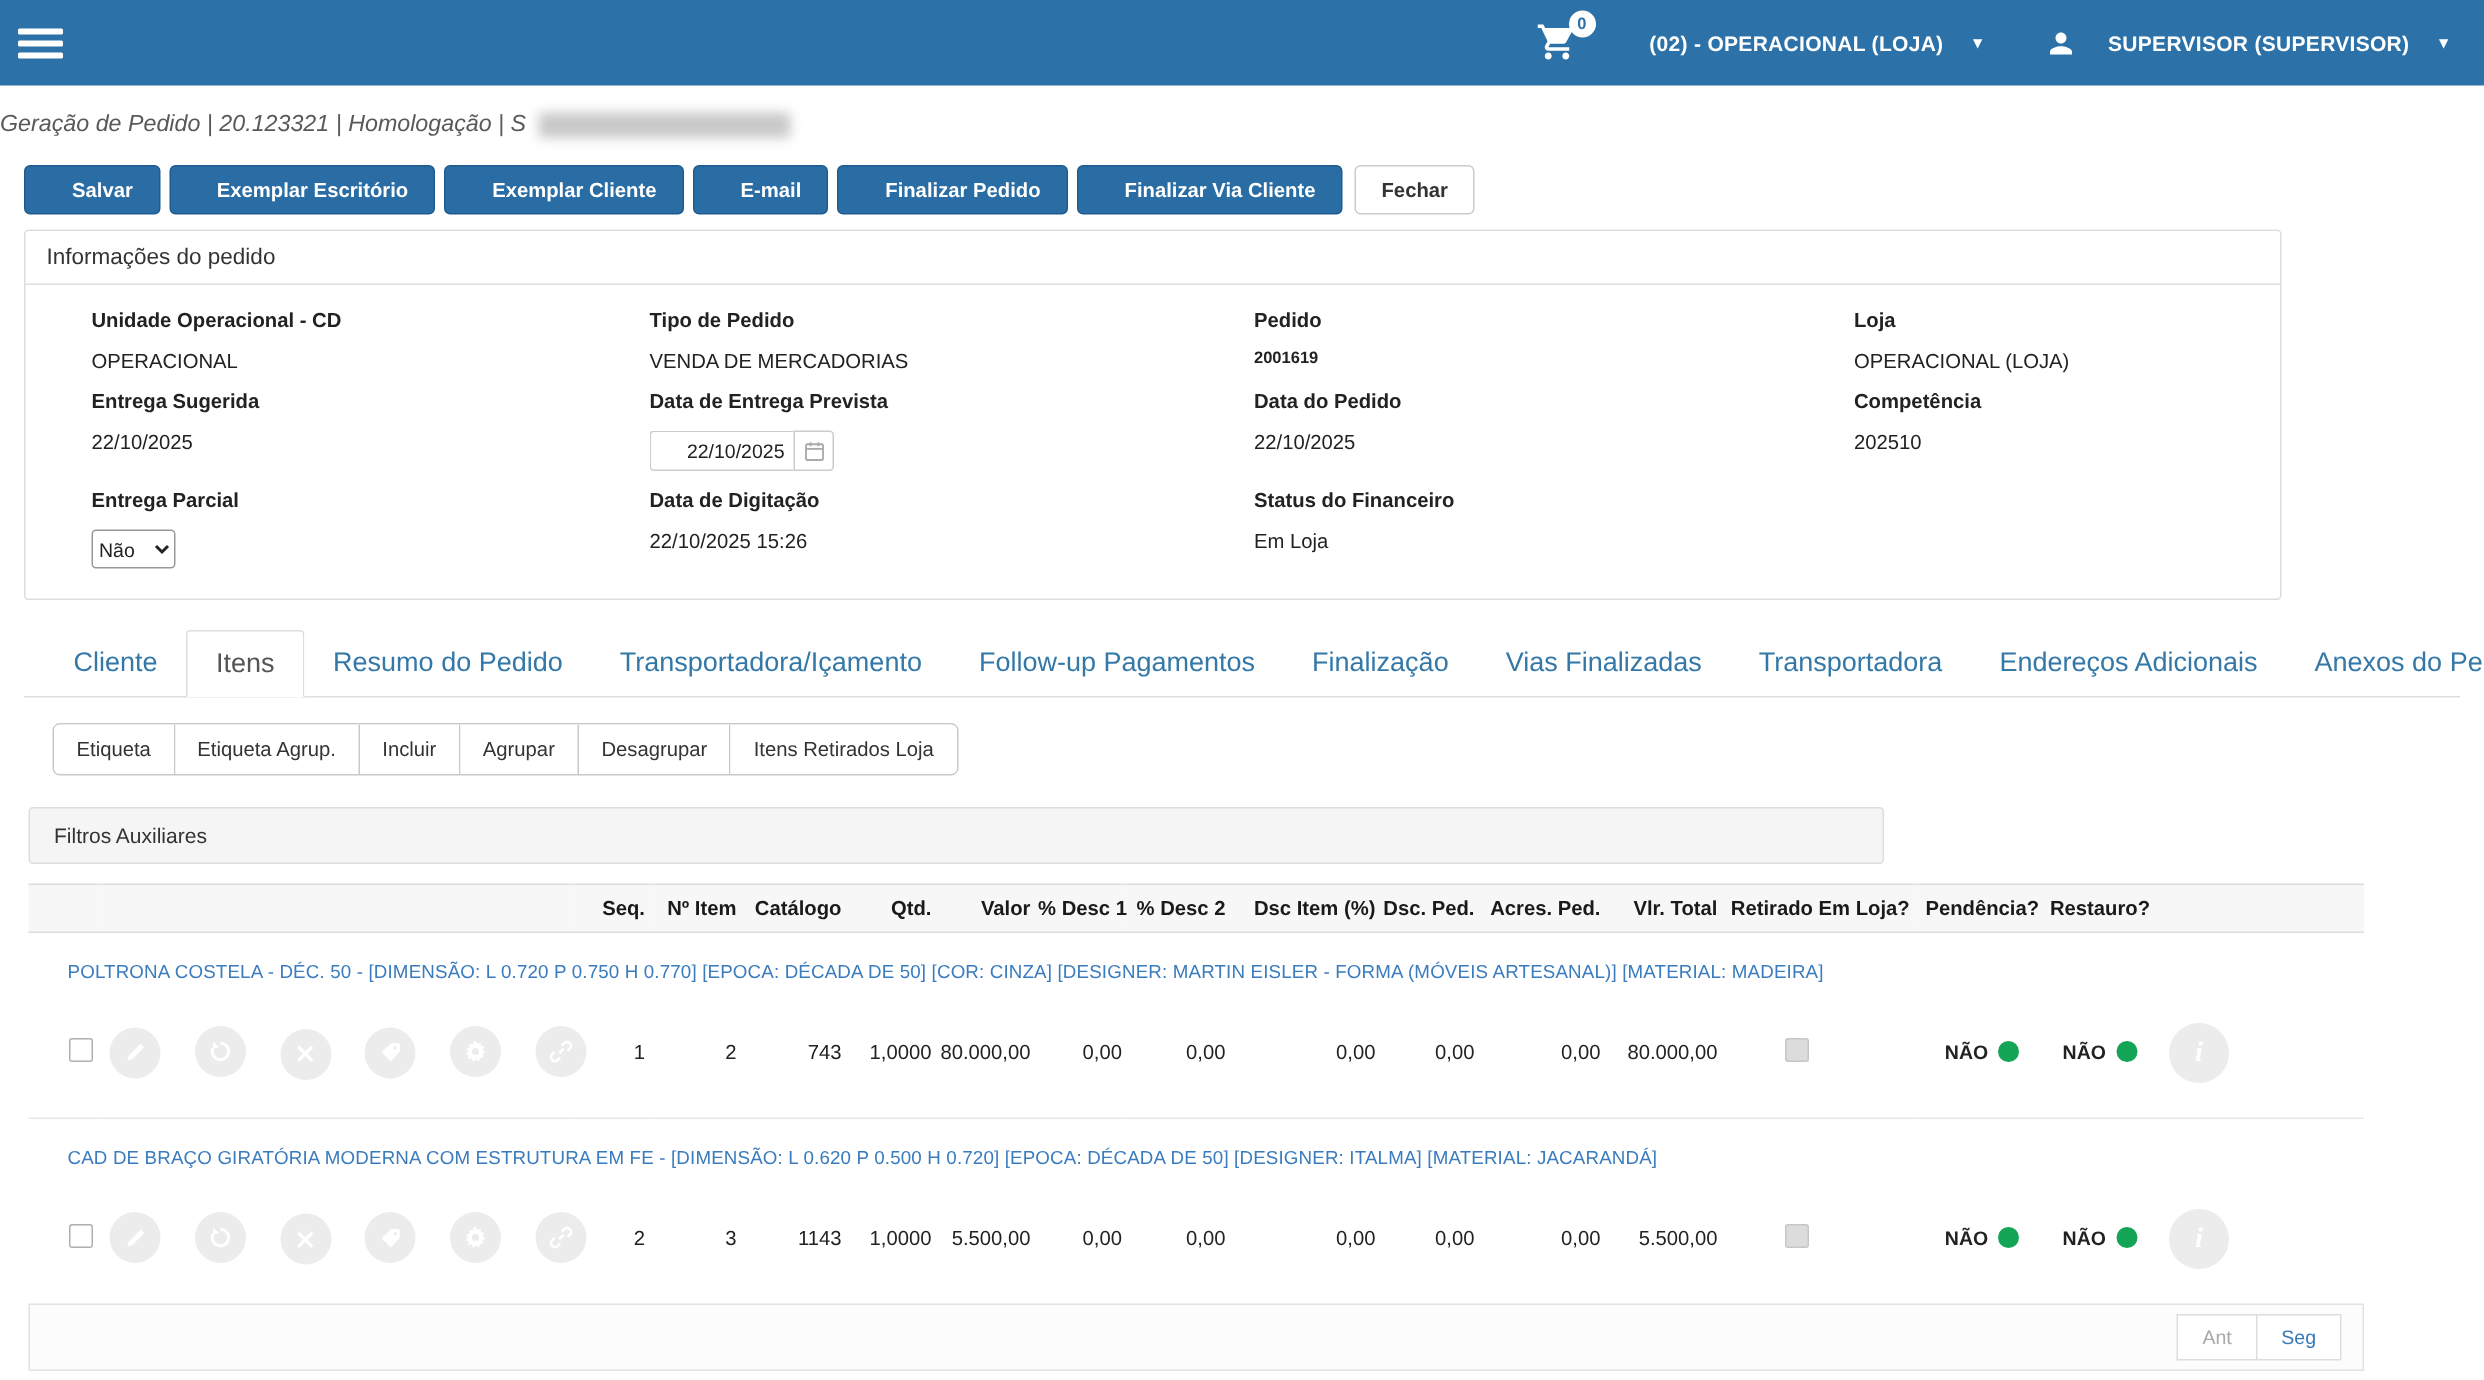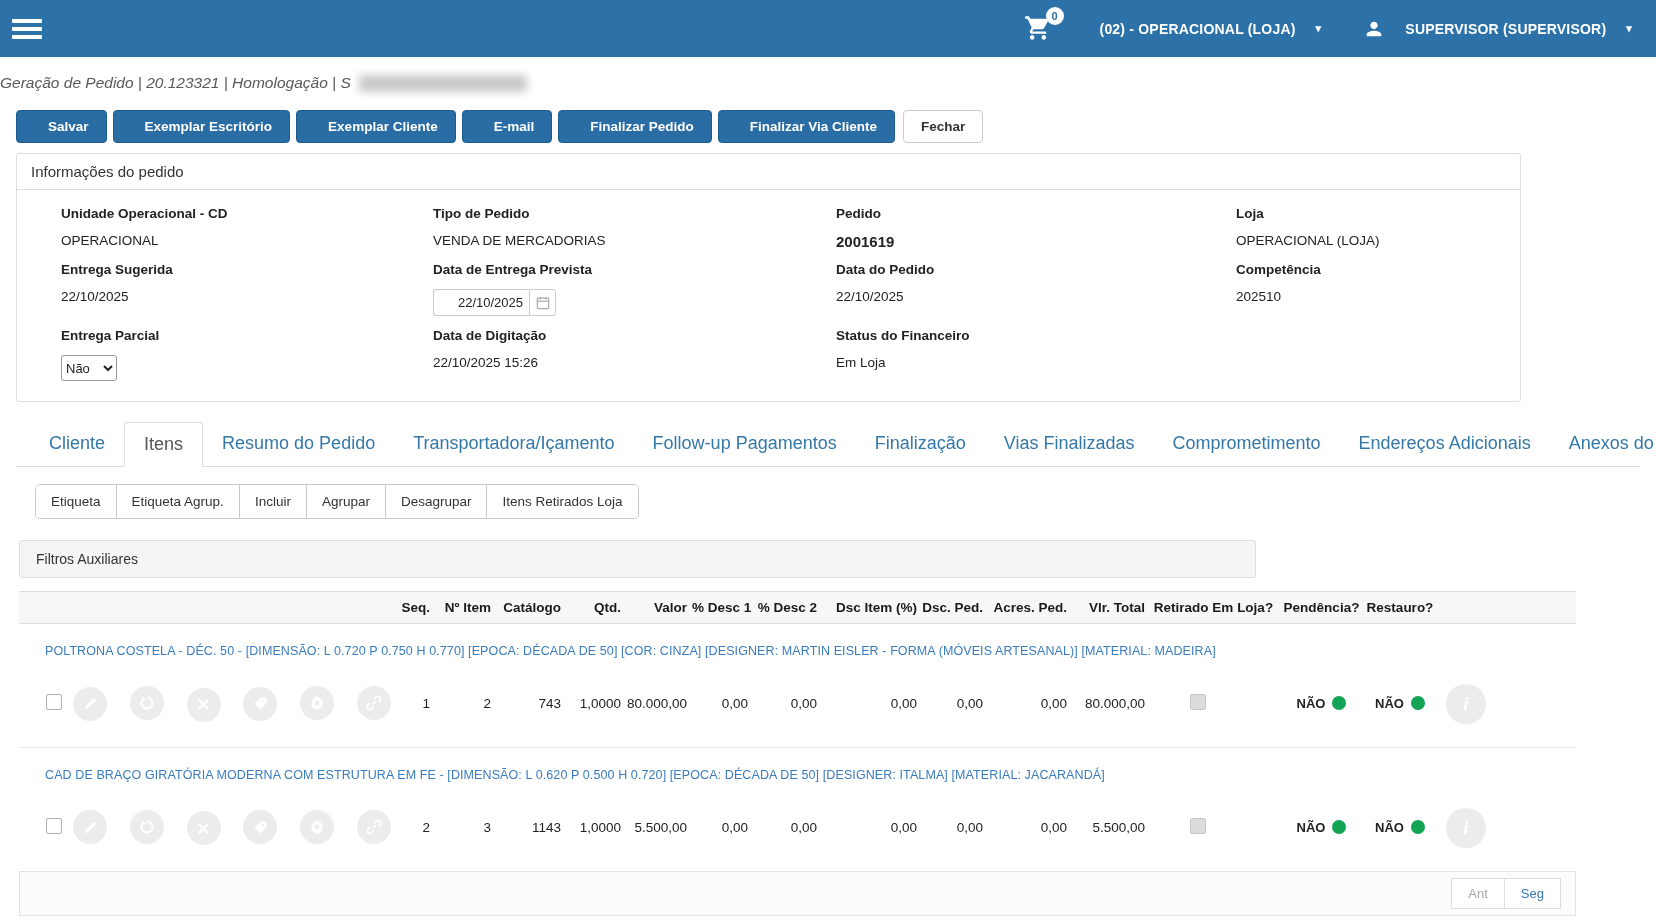--- a/index.html
+++ b/index.html
@@ -41,21 +41,21 @@
   .btn-primary { background:#2a6da4; color:#fff; border:1px solid #1e5c8f;padding-left:31px; }
   .btn-default { background:#fff; color:#333; border:1px solid #ccc; margin-left:2px; }
 
   
   .info-panel { margin:6px 16px 0; width:1505px; border:1px solid #ddd; border-radius:3px; background:#fff; }
   .info-panel-header { padding:9px 14px; border-bottom:1px solid #ddd; font-size:15px; color:#333; }
   .info-grid { display:grid; grid-template-columns:372px 403px 400px 1fr; padding:4px 20px 20px 44px; }
   .field { padding-top:12px; }
   .field .lbl { font-weight:bold; font-size:13.5px; color:#222; margin-bottom:12px; }
   .field .val { font-size:13.5px; color:#222; }
-  .field .val.big { font-size:15px; font-weight:bold; }
+  .field .val.big { font-size:11px; font-weight:bold; }
   .date-input-wrap { display:inline-flex; }
   .date-input {
     width:96px; height:27px; border:1px solid #ccc; border-right:none; border-radius:3px 0 0 3px;
     font-family:"Liberation Sans",sans-serif; font-size:13px; text-align:right; padding:0 6px; color:#222; outline:none;
   }
   .cal-btn { width:27px; height:27px; border:1px solid #ccc; border-radius:0 3px 3px 0; background:#fff; display:flex; align-items:center; justify-content:center; cursor:pointer; }
   .select-parcial { height:26px; min-width:56px; font-family:"Liberation Sans",sans-serif; font-size:13px; color:#222; border:1px solid #999; border-radius:3px; background:#fff; }
 
   
   .tabs { display:flex; margin:20px 16px 0; padding-left:14px; border-bottom:1px solid #ddd; }
@@ -233,21 +233,21 @@
 
 
 <div class="tabs">
   <div class="tab">Cliente</div>
   <div class="tab active">Itens</div>
   <div class="tab">Resumo do Pedido</div>
   <div class="tab">Transportadora/Içamento</div>
   <div class="tab">Follow-up Pagamentos</div>
   <div class="tab">Finalização</div>
   <div class="tab">Vias Finalizadas</div>
-  <div class="tab">Comprometimento</div>
+  <div class="tab">Transportadora</div>
   <div class="tab">Endereços Adicionais</div>
   <div class="tab">Anexos do Pedido</div>
 </div>
 
 
 <div class="items-toolbar">
   <button>Etiqueta</button>
   <button>Etiqueta Agrup.</button>
   <button>Incluir</button>
   <button>Agrupar</button>

